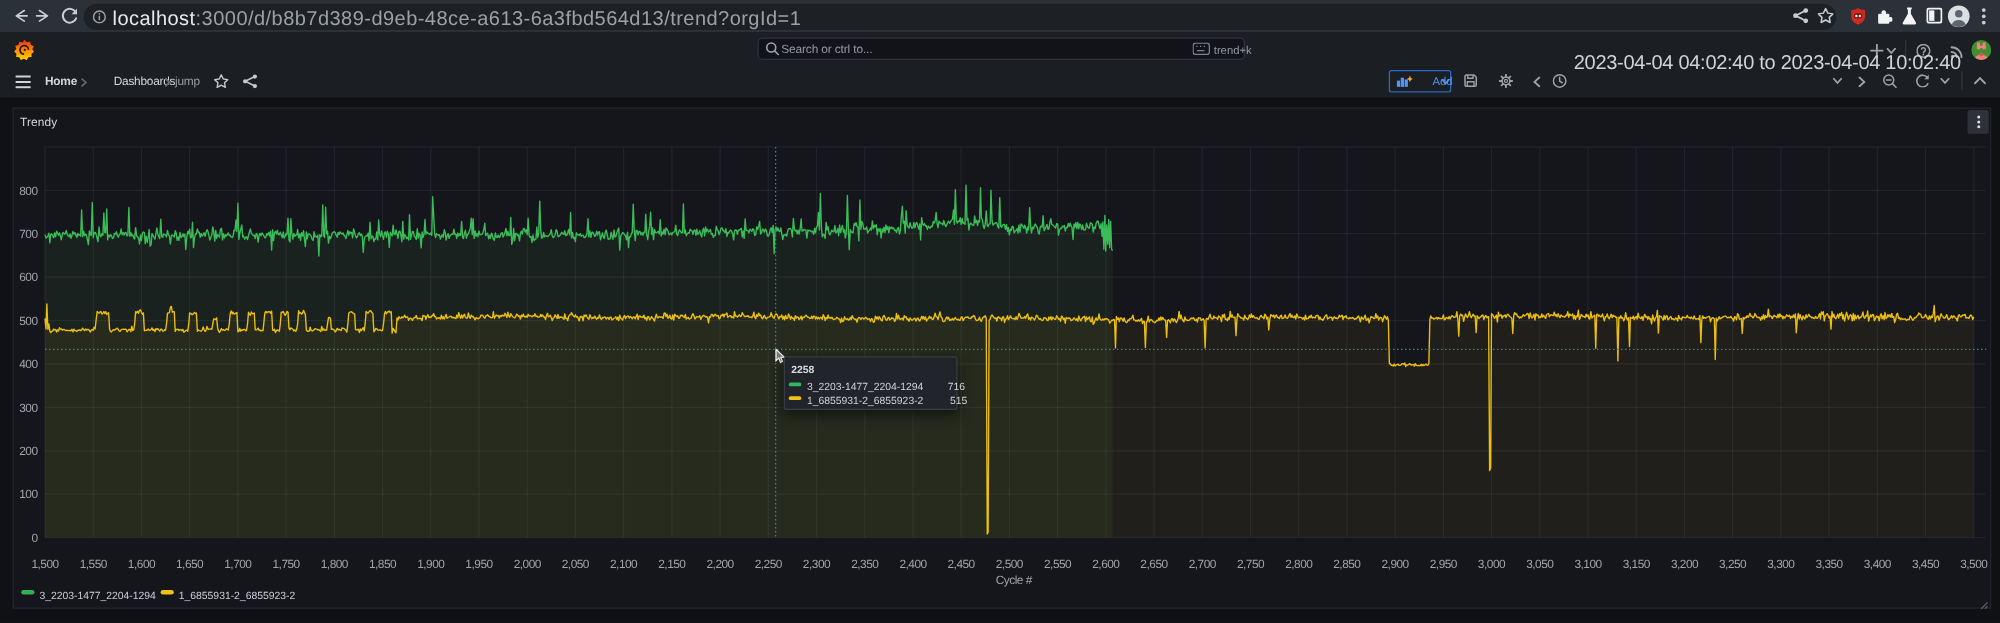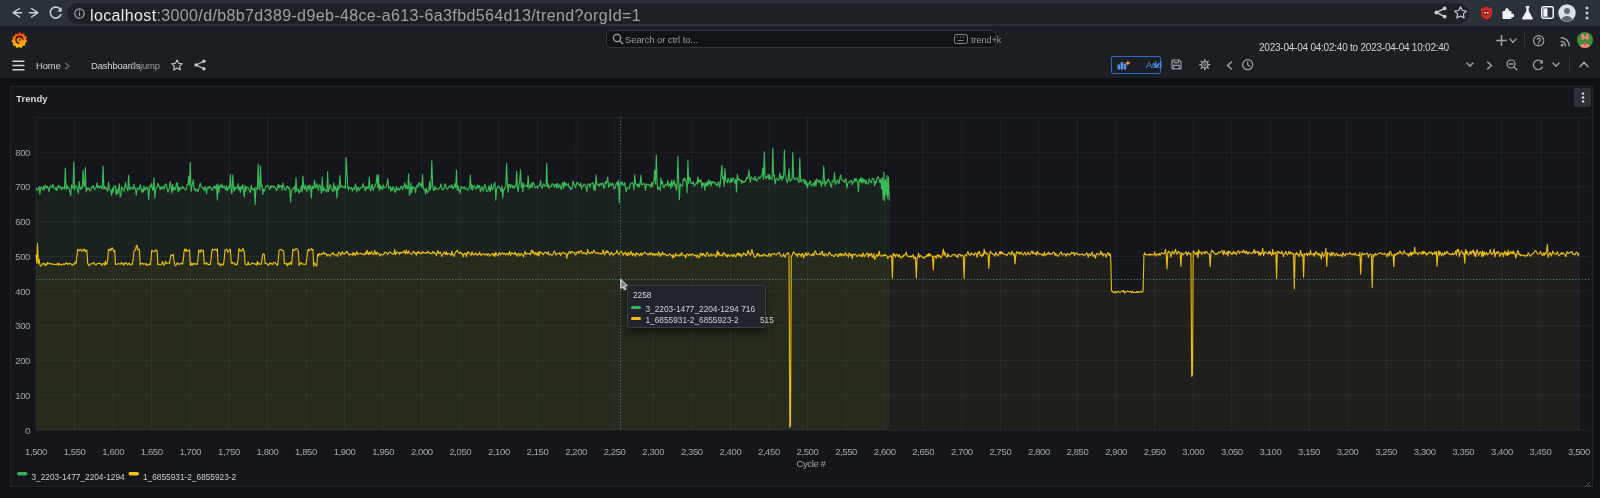--- a/index.html
+++ b/index.html
@@ -102,21 +102,21 @@
       <rect x="9" y="2" width="2.5" height="5.5" fill="#f08080"></rect>
 <rect x="4.5" y="4.5" width="7" height="2" fill="#f08080"></rect>
 <path d="M2.5 16 a5.5 4.5 0 0 1 11 0 Z" fill="#f08080"></path>
 <circle cx="8" cy="11.5" r="1.6" fill="#d45a5a"></circle>
     </g>
   </svg>
 <div class="abs" style="left:0;top:52px;width:1600px;height:27px;background:#1b1e23;border-bottom:1px solid #101114"></div>
 <svg style="position:absolute;left:12px;top:60px" width="13" height="11" viewBox="0 0 13 11">
     <path d="M0.5 1.2 H12.5 M0.5 5.5 H12.5 M0.5 9.8 H12.5" stroke="#d2d4d8" stroke-width="1.6"></path>
   </svg>
-<div class="abs" style="left:36px;top:60px;font-size:9.5px;letter-spacing:-0.2px;color:#d5d6da;font-weight:400">Home</div>
+<div class="abs" style="left:36px;top:60px;font-size:9.5px;letter-spacing:-0.2px;color:#d5d6da;font-weight:700">Home</div>
 <svg style="position:absolute;left:64px;top:61.5px" width="6" height="8" viewBox="0 0 6 8">
     <path d="M1.2 0.9 L4.8 4 L1.2 7.1" fill="none" stroke="#62656c" stroke-width="1.4"></path>
   </svg>
 <div class="abs" style="left:91px;top:60px;font-size:9.5px;letter-spacing:-0.2px;color:#d5d6da">Dashboards</div>
 <svg style="position:absolute;left:131px;top:61.5px" width="6" height="8" viewBox="0 0 6 8">
     <path d="M1.2 0.9 L4.8 4 L1.2 7.1" fill="none" stroke="#62656c" stroke-width="1.4"></path>
   </svg>
 <div class="abs" style="left:140px;top:60px;font-size:9.5px;letter-spacing:-0.2px;color:#9b9da4">jump</div>
 <svg style="position:absolute;left:171px;top:59px" width="12" height="12" viewBox="0 0 12 12">
     <path d="M6 0.9 L7.6 4.2 L11.3 4.7 L8.6 7.2 L9.3 10.9 L6 9.1 L2.7 10.9 L3.4 7.2 L0.7 4.7 L4.4 4.2 Z" fill="none" stroke="#c6c8cc" stroke-width="1.1" stroke-linejoin="round"></path>
@@ -149,21 +149,21 @@
       <path d="M5.75 0.8 V2.1 M5.75 9.4 V10.7 M0.8 5.75 H2.1 M9.4 5.75 H10.7 M2.25 2.25 L3.2 3.2 M8.3 8.3 L9.25 9.25 M2.25 9.25 L3.2 8.3 M8.3 3.2 L9.25 2.25"></path>
     </g>
   </svg>
 <svg style="position:absolute;left:1226px;top:60.5px" width="7" height="9" viewBox="0 0 7 9">
     <path d="M5.4 1 L1.6 4.5 L5.4 8" fill="none" stroke="#9da2a9" stroke-width="1.5" stroke-linecap="round"></path>
   </svg>
 <svg style="position:absolute;left:1242px;top:59px" width="11.5" height="11.5" viewBox="0 0 11.5 11.5">
     <circle cx="5.7" cy="5.7" r="5" fill="none" stroke="#9da2a9" stroke-width="1.2"></circle>
     <path d="M5.7 2.8 V5.9 L7.8 7.2" fill="none" stroke="#9da2a9" stroke-width="1.2" stroke-linecap="round"></path>
   </svg>
-<div class="abs" style="left:1259px;top:42px;font-size:10px;color:#d2d3d7;letter-spacing:-0.23px;white-space:pre">2023-04-04 04:02:40 to 2023-04-04 10:02:40</div>
+<div class="abs" style="left:1259px;top:42px;font-size:16px;color:#d2d3d7;letter-spacing:-0.23px;white-space:pre">2023-04-04 04:02:40 to 2023-04-04 10:02:40</div>
 <svg style="position:absolute;left:1466px;top:62px" width="8" height="6" viewBox="0 0 8 6">
     <path d="M1 1 L4 4.3 L7 1" fill="none" stroke="#9da2a9" stroke-width="1.4" stroke-linecap="round"></path>
   </svg>
 <svg style="position:absolute;left:1486px;top:60.5px" width="7" height="9" viewBox="0 0 7 9">
     <path d="M1.6 1 L5.4 4.5 L1.6 8" fill="none" stroke="#9da2a9" stroke-width="1.5" stroke-linecap="round"></path>
   </svg>
 <svg style="position:absolute;left:1506px;top:59px" width="12" height="12" viewBox="0 0 12 12">
     <circle cx="5" cy="5" r="4" fill="none" stroke="#9da2a9" stroke-width="1.2"></circle>
     <path d="M3.2 5 H6.8 M7.9 7.9 L10.8 10.8" stroke="#9da2a9" stroke-width="1.3" stroke-linecap="round"></path>
   </svg>
@@ -173,21 +173,21 @@
   </svg>
 <svg style="position:absolute;left:1552px;top:62px" width="8" height="6" viewBox="0 0 8 6">
     <path d="M1 1 L4 4.3 L7 1" fill="none" stroke="#9da2a9" stroke-width="1.4" stroke-linecap="round"></path>
   </svg>
 <div class="abs" style="left:1569px;top:57px;width:1px;height:15px;background:#33373d"></div>
 <svg style="position:absolute;left:1579px;top:60.5px" width="10" height="7" viewBox="0 0 10 7">
     <path d="M1 5.6 L5 1.4 L9 5.6" fill="none" stroke="#9da2a9" stroke-width="1.5" stroke-linecap="round"></path>
   </svg>
 <div class="abs" style="left:0;top:79px;width:1600px;height:419px;background:#101115"></div>
 <div class="abs" style="left:10px;top:86px;width:1583px;height:401px;background:#14161c;border:1px solid #23252c"></div>
-<div class="abs" style="left:16px;top:93px;font-size:9.5px;font-weight:700;letter-spacing:0.1px;color:#d8d9dd">Trendy</div>
+<div class="abs" style="left:16px;top:93px;font-size:9.5px;font-weight:400;letter-spacing:0.1px;color:#d8d9dd">Trendy</div>
 <div class="abs" style="left:1574px;top:88px;width:17px;height:19px;background:#2e3137;border-radius:2px"></div>
 <svg style="position:absolute;left:1581px;top:92px" width="4" height="11" viewBox="0 0 4 11">
     <circle cx="2" cy="1.6" r="1.2" fill="#dfe0e3"></circle>
     <circle cx="2" cy="5.5" r="1.2" fill="#dfe0e3"></circle>
     <circle cx="2" cy="9.4" r="1.2" fill="#dfe0e3"></circle>
   </svg>
 <svg class="abs" style="left:0;top:79px" width="1600" height="419" viewBox="0 79 1600 419">
     <g stroke="#c8d0da" stroke-opacity="0.07" stroke-width="1">
       <line x1="36.0" y1="117.5" x2="36.0" y2="430.0"></line>
       <line x1="74.6" y1="117.5" x2="74.6" y2="430.0"></line>
@@ -304,21 +304,21 @@
       <text x="30" y="76.7" text-anchor="end">800</text>
       <text x="811" y="388" text-anchor="middle">Cycle #</text>
     </g>
     <rect x="17" y="393" width="10.5" height="3.6" rx="1.8" fill="#32b255"></rect>
     <text x="31.5" y="400.5" font-size="8.3px" fill="#ccced3">3_2203-1477_2204-1294</text>
     <rect x="128.5" y="393" width="10.5" height="3.6" rx="1.8" fill="#f0c21a"></rect>
     <text x="143" y="400.5" font-size="8.3px" fill="#ccced3">1_6855931-2_6855923-2</text>
     <path d="M1585 408 l5 -5 M1588 408 l2 -2" stroke="#5a5e66" stroke-width="1" fill="none"></path>
   </svg>
 <div class="abs" style="left:627px;top:284.5px;width:139px;height:43px;background:#21242b;border:1px solid #393c44;border-radius:2px;box-shadow:0 4px 10px rgba(0,0,0,0.55);z-index:5"></div>
-<div class="abs" style="left:633px;top:290px;font-size:8.3px;font-weight:400;color:#d7d8db;z-index:6">2258</div>
+<div class="abs" style="left:633px;top:290px;font-size:8.3px;font-weight:700;color:#d7d8db;z-index:6">2258</div>
 <div class="abs" style="left:631px;top:305.5px;width:10px;height:3.6px;border-radius:1.8px;background:#2fb860;z-index:6"></div>
 <div class="abs" style="left:645.5px;top:303.5px;font-size:8.3px;color:#d0d1d5;z-index:6">3_2203-1477_2204-1294</div>
-<div class="abs" style="left:739px;top:303.5px;width:16px;text-align:right;font-size:8.3px;color:#d0d1d5;z-index:6">716</div>
+<div class="abs" style="left:739px;top:303.5px;width:33px;text-align:right;font-size:8.3px;color:#d0d1d5;z-index:6">716</div>
 <div class="abs" style="left:631px;top:316.5px;width:10px;height:3.6px;border-radius:1.8px;background:#f0c21a;z-index:6"></div>
 <div class="abs" style="left:645.5px;top:315px;font-size:8.3px;color:#d0d1d5;z-index:6">1_6855931-2_6855923-2</div>
 <div class="abs" style="left:760px;top:315px;width:20px;text-align:left;font-size:8.3px;color:#d0d1d5;z-index:6">515</div>
 <svg style="position:absolute;left:619.5px;top:278.5px" width="9" height="12" viewBox="0 0 9 12">
     <path d="M0.8 0.4 L0.8 9.6 L3.0 7.5 L4.4 10.9 L6.0 10.2 L4.6 6.9 L7.4 6.7 Z" fill="#7a7e84" stroke="#f2f2f2" stroke-width="1"></path>
   </svg>
 </body></html>

